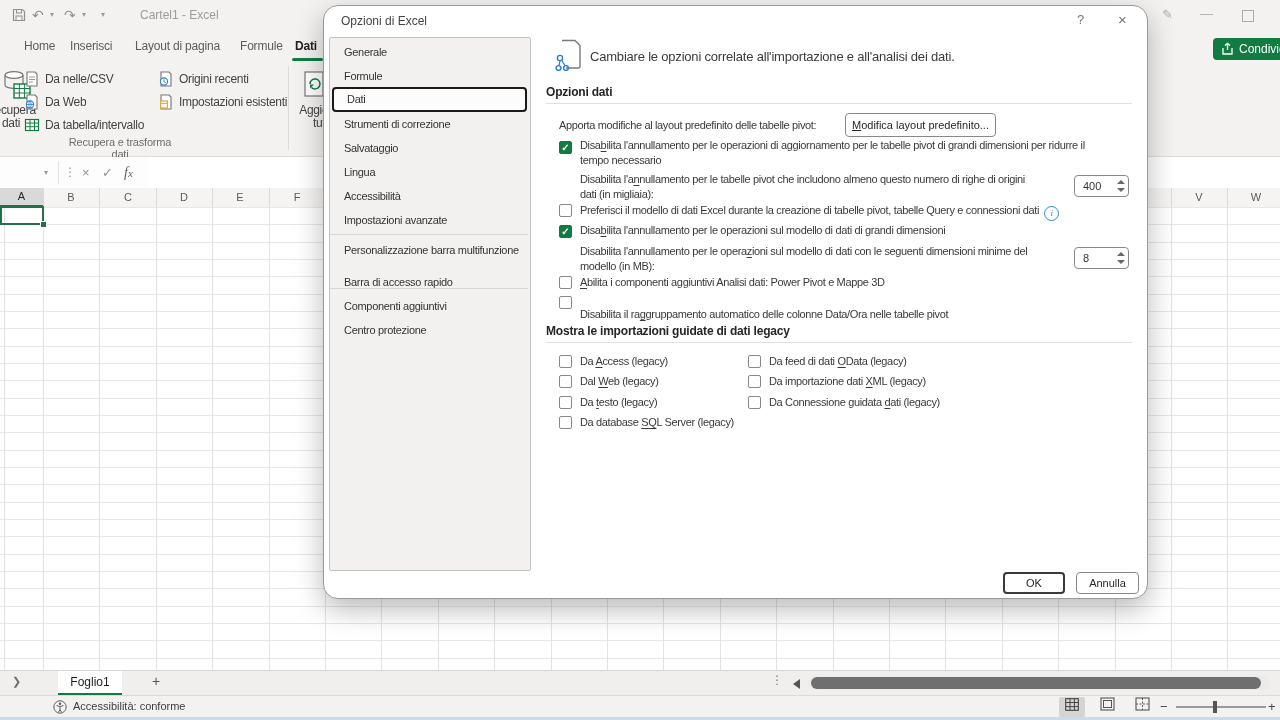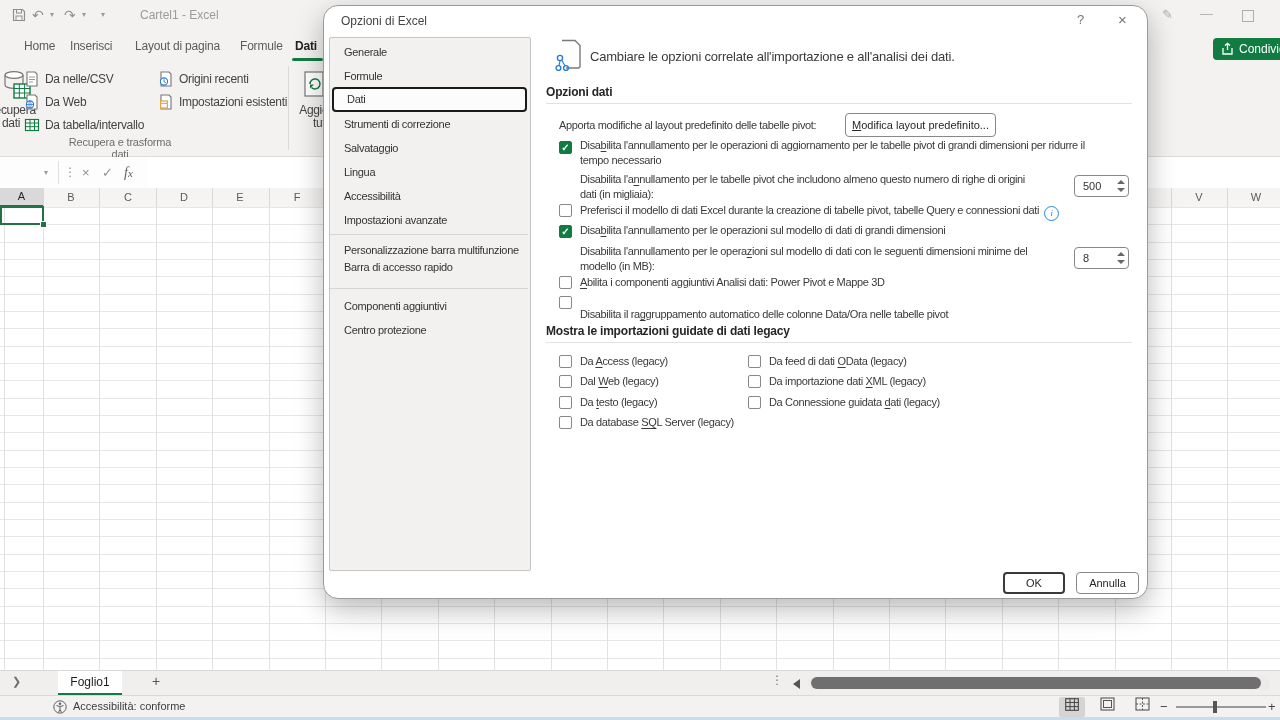--- a/index.html
+++ b/index.html
@@ -259,21 +259,21 @@
       <div class="abs navitem" style="top:2px;">Generale</div>
       <div class="abs navitem" style="top:26px;">Formule</div>
       <div class="abs navitem sel" style="top:49px;">Dati</div>
       <div class="abs navitem" style="top:74px;">Strumenti di correzione</div>
       <div class="abs navitem" style="top:98px;">Salvataggio</div>
       <div class="abs navitem" style="top:122px;">Lingua</div>
       <div class="abs navitem" style="top:146px;">Accessibilità</div>
       <div class="abs navitem" style="top:170px;">Impostazioni avanzate</div>
       <div class="abs navsep" style="top:196px;"></div>
       <div class="abs navitem" style="top:200px;">Personalizzazione barra multifunzione</div>
-      <div class="abs navitem" style="top:217px;">Barra di accesso rapido</div>
+      <div class="abs navitem" style="top:232px;">Barra di accesso rapido</div>
       <div class="abs navsep" style="top:250px;"></div>
       <div class="abs navitem" style="top:280px;">Centro protezione</div>
       <div class="abs navitem" style="top:256px;">Componenti aggiuntivi</div>
     </div>
 
     <svg class="abs" style="left:231px;top:33px;" width="27" height="33" viewBox="0 0 27 33">
       <path d="M7 1.5h13l5 5V27a2 2 0 0 1-2 2H11" fill="none" stroke="#7a7a7a" stroke-width="1.4"></path>
       <circle cx="5" cy="19" r="2.6" fill="none" stroke="#2b7cd3" stroke-width="1.4"></circle>
       <circle cx="3.5" cy="29" r="2.4" fill="none" stroke="#2b7cd3" stroke-width="1.4"></circle>
       <circle cx="11" cy="29" r="2.4" fill="none" stroke="#2b7cd3" stroke-width="1.4"></circle>
@@ -285,21 +285,21 @@
     <div class="abs hr" style="left:222px;top:97px;"></div>
 
     <span class="abs cblabel" style="left:235px;top:112px;">Apporta modifiche al layout predefinito delle tabelle pivot:</span>
     <div class="abs btn" style="left:521px;top:107px;width:151px;height:24px;line-height:22px;"><u>M</u>odifica layout predefinito...</div>
 
     <div class="abs cb checked" style="left:235px;top:135px;">✓</div>
     <div class="abs optlabel" style="left:256px;top:132px;width:565px;">Disa<u>b</u>ilita l'annullamento per le operazioni di aggiornamento per le tabelle pivot di grandi dimensioni per ridurre il<br>tempo necessario</div>
 
     <div class="abs optlabel" style="left:256px;top:166px;width:500px;">Disabilita l'a<u>n</u>nullamento per le tabelle pivot che includono almeno questo numero di righe di origini<br>dati (in migliaia):</div>
     <div class="abs spin" style="left:750px;top:169px;">
-      <div class="spinval">500</div>
+      <div class="spinval">400</div>
       <div class="abs spin-up" style="left:42px;top:4px;"></div>
       <div class="abs spin-dn" style="left:42px;top:12px;"></div>
     </div>
 
     <div class="abs cb" style="left:235px;top:198px;"></div>
     <div class="abs cblabel" style="left:256px;top:197px;"><span>Preferisci il modello di dati Excel durante la creazione di tabelle pivot, tabelle Query e connessioni dati</span><span class="infoico">i</span></div>
 
     <div class="abs cb checked" style="left:235px;top:219px;">✓</div>
     <div class="abs optlabel" style="left:256px;top:217px;width:565px;">Disa<u>b</u>ilita l'annullamento per le operazioni sul modello di dati di grandi dimensioni</div>
 

